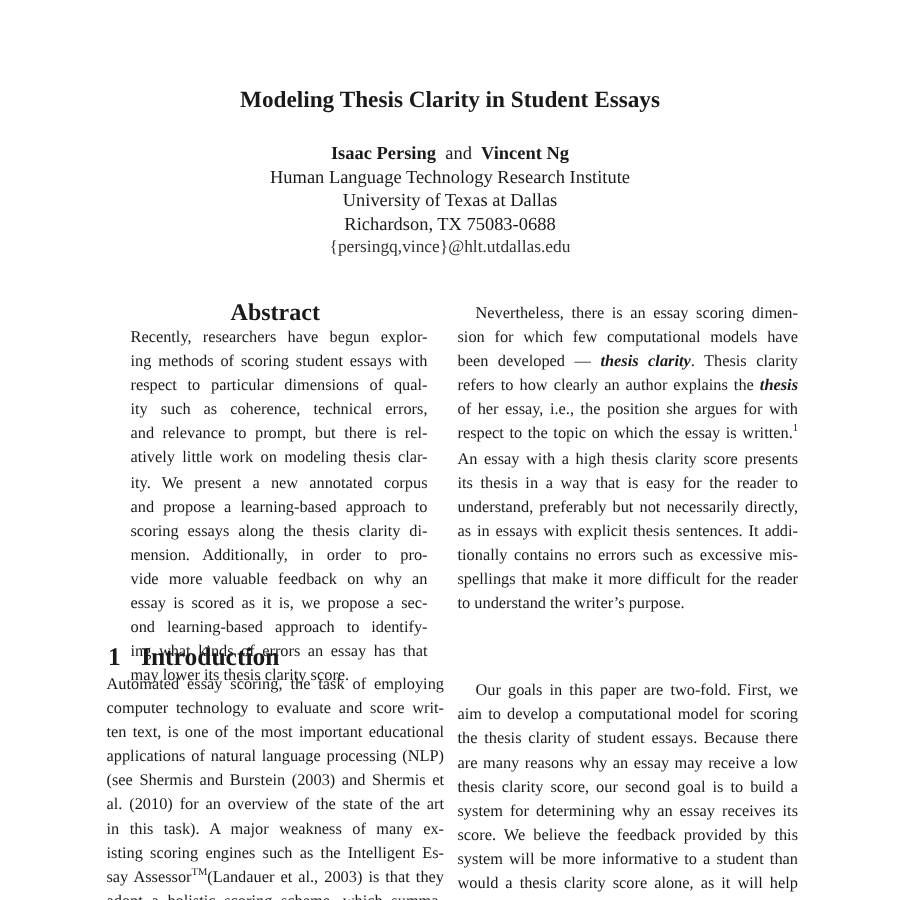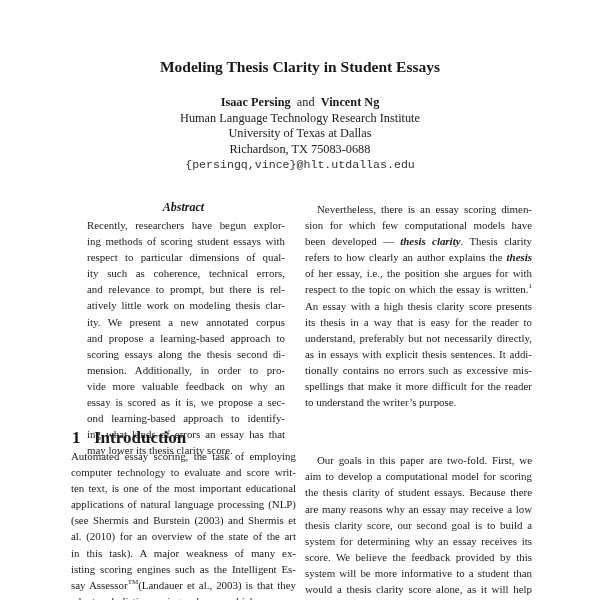--- a/index.html
+++ b/index.html
@@ -11,32 +11,32 @@
   .title {
     position: absolute; top: 58px; left: 0; width: 600px;
     text-align: center; font-weight: bold; font-size: 15.5px; letter-spacing: 0px; font-family: Liberation Serif, serif;
   }
   .authors {
     position: absolute; top: 95px; left: 0; width: 600px;
     text-align: center; font-size: 12.3px; line-height: 15.6px;
   }
   .authors .names b { font-weight: bold; margin-top: 16px; }
   .authors .mono {
-    font-family: Liberation Mono, monospace;
+    font-family: Liberation Serif, serif;
     font-size: 11.6px; color: #333;
   }
   .col {
     position: absolute; font-size: 10.9px; line-height: 16.1px;
     text-align: justify;
   }
   .col-left { left: 71px; width: 225px; }
   .col-right { left: 305px; width: 227px; top: 201px; }
   .abstract-head {
     position: absolute; top: 200px; left: 71px; width: 225px;
-    text-align: center; font-weight: bold; font-size: 12px; font-style: italic;
+    text-align: center; font-weight: bold; font-size: 16px;
   }
   .abstract {
     position: absolute; top: 217px; left: 87px; width: 198px;
     font-size: 10.9px; line-height: 16.1px; text-align: justify; font-family: Liberation Serif, serif;
   }
   .section-head {
     position: absolute; top: 428px; left: 72px; width: 225px;
     font-weight: bold; font-size: 17px;
   }
   .section-head .num { display: inline-block; width: 22px; }
@@ -66,21 +66,21 @@
 <div class="abstract-head">Abstract</div>
 <div class="abstract" id="abstract-body">
     <span class="line">Recently, researchers have begun explor-</span>
     <span class="line">ing methods of scoring student essays with</span>
     <span class="line">respect to particular dimensions of qual-</span>
     <span class="line">ity such as coherence, technical errors,</span>
     <span class="line">and relevance to prompt, but there is rel-</span>
     <span class="line">atively little work on modeling thesis clar-</span>
     <span class="line">ity.  We present a new annotated corpus</span>
     <span class="line">and propose a learning-based approach to</span>
-    <span class="line">scoring essays along the thesis second di-</span>
+    <span class="line">scoring essays along the thesis clarity di-</span>
     <span class="line">mension.  Additionally, in order to pro-</span>
     <span class="line">vide more valuable feedback on why an</span>
     <span class="line">essay is scored as it is, we propose a sec-</span>
     <span class="line">ond learning-based approach to identify-</span>
     <span class="line">ing what kinds of errors an essay has that</span>
     <span class="line last">may lower its thesis clarity score.</span>
   </div>
 
 <div class="section-head">
   <span class="num">1</span><span>Introduction</span>

